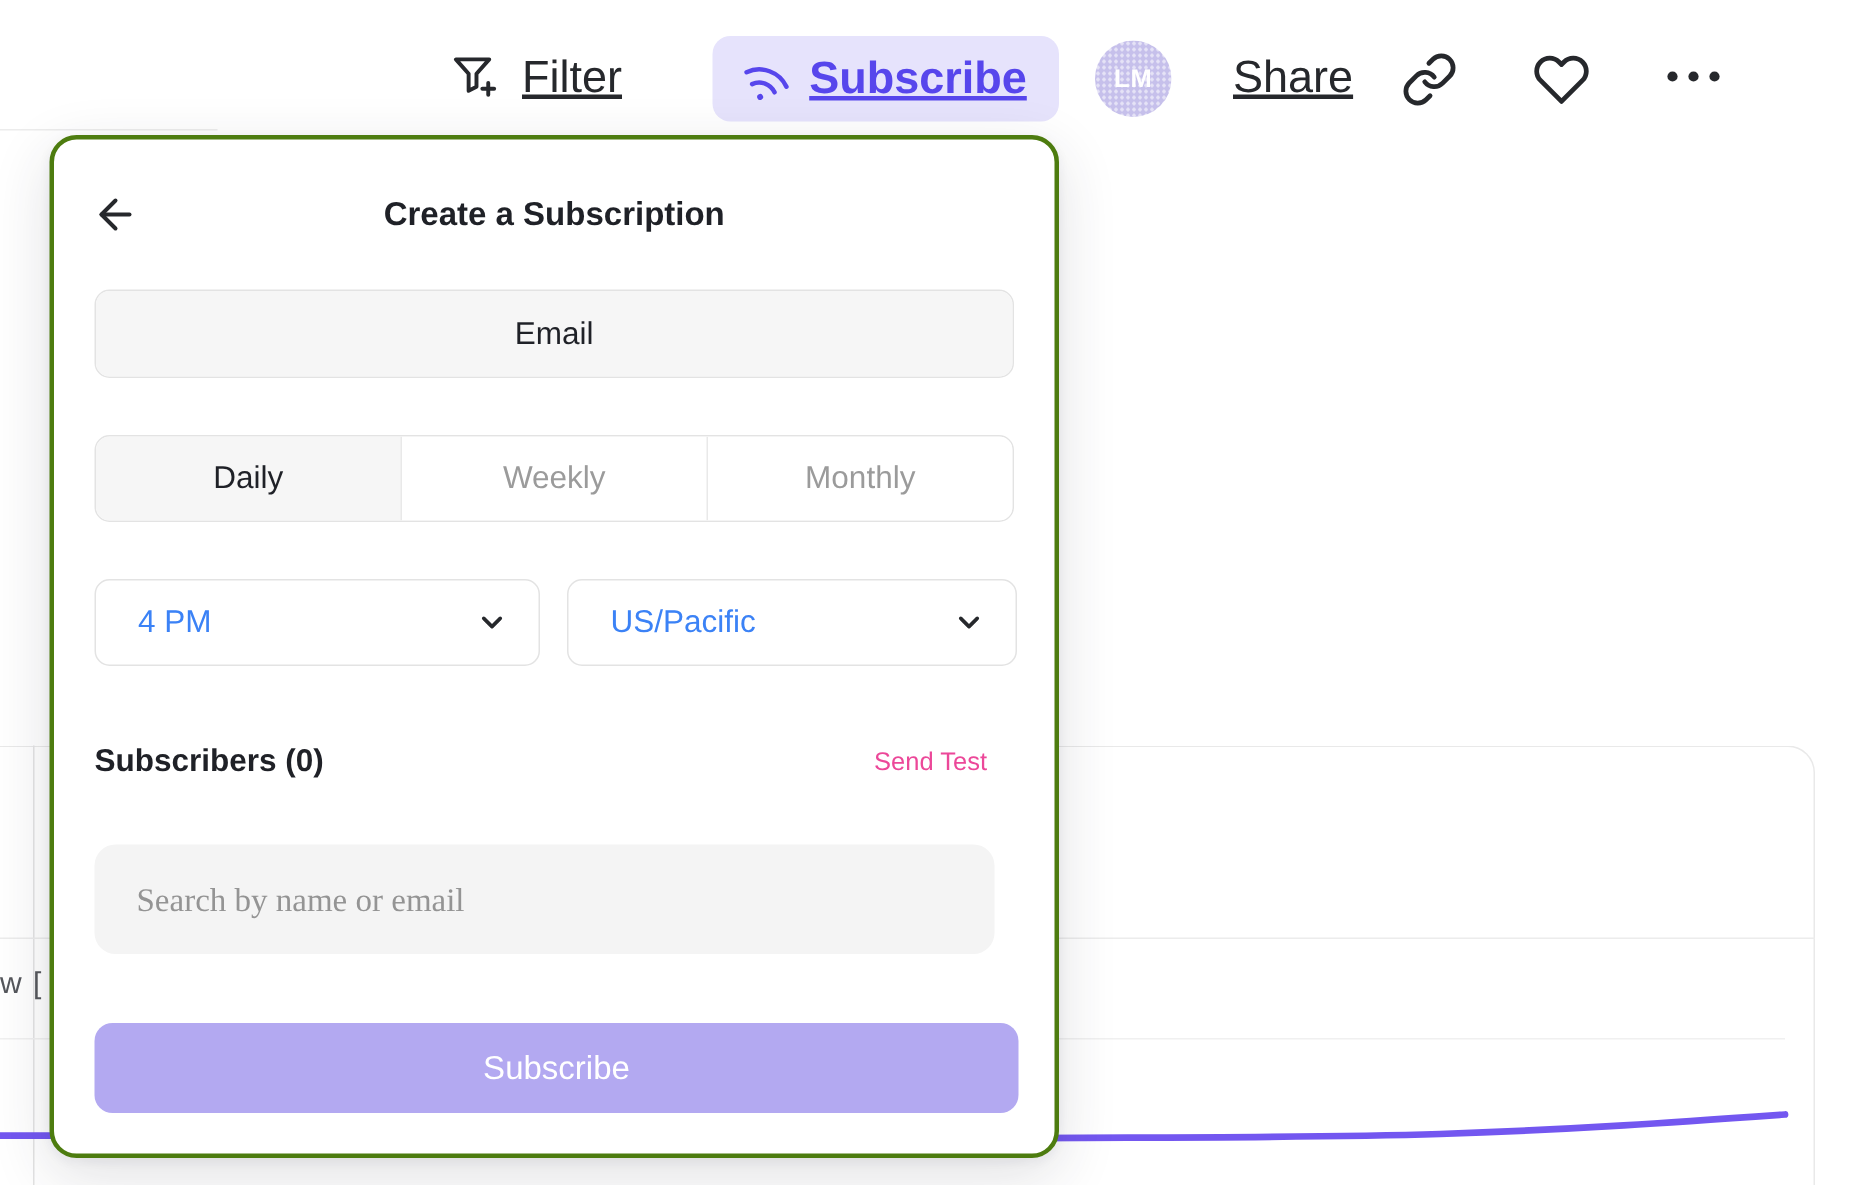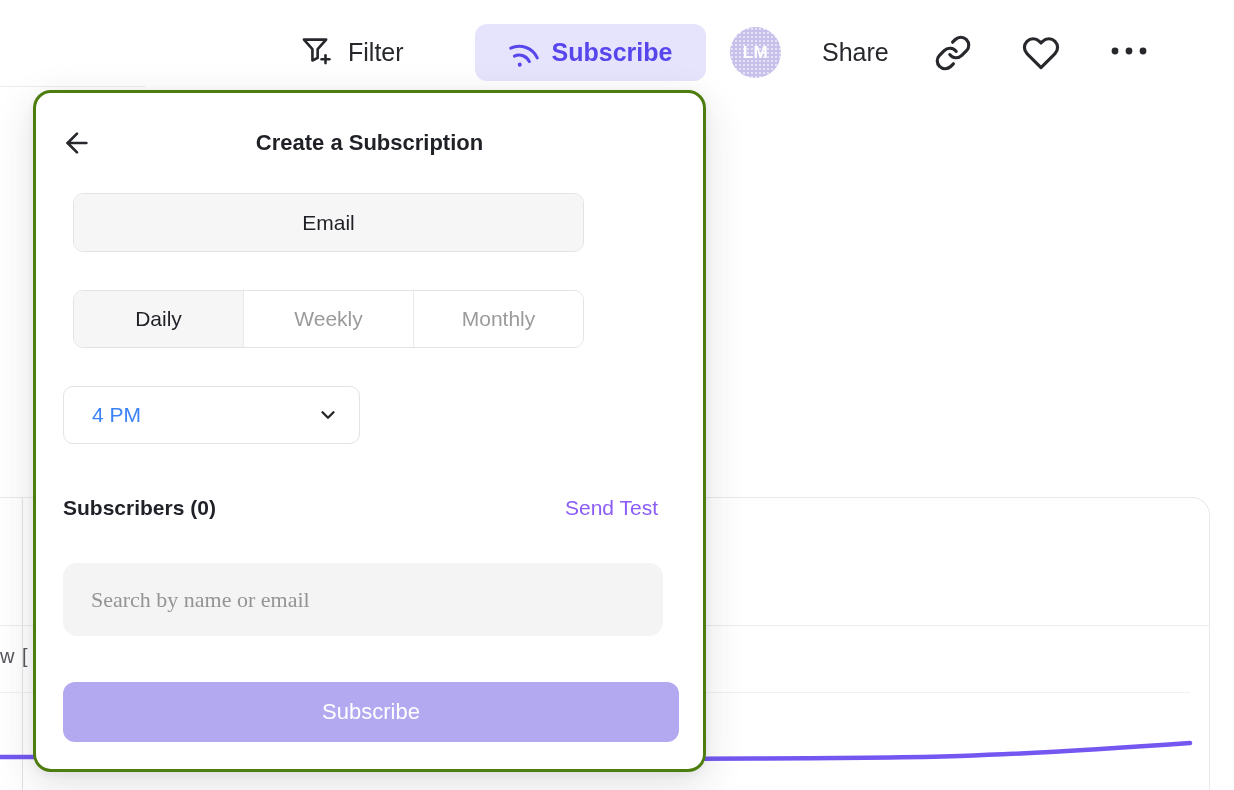--- a/index.html
+++ b/index.html
@@ -32,21 +32,21 @@
   .bg-fragment {
     position: absolute; left: 0; top: 645px; font-size: 20px; color: #55575c;
     letter-spacing: 1px;
   }
   .chart-line-svg { position: absolute; left: 0; top: 730px; }
 
   
   .toolbar { position: absolute; inset: 0 0 auto 0; height: 105px; z-index: 2; }
   .tb-item { position: absolute; display: flex; align-items: center; cursor: pointer; }
   .filter-btn { left: 300px; top: 30px; height: 44px; gap: 14px; }
-  .tb-label { font-size: 25px; font-weight: 500; color: #26282c; }
+  .tb-label { font-size: 30px; font-weight: 500; color: #26282c; text-decoration: underline; }
   .subscribe-pill {
     left: 475px; top: 24px; width: 231px; height: 57px;
     background: #e6e3fc; border-radius: 12px;
     display: flex; align-items: center; justify-content: center; gap: 13px;
   }
   .subscribe-pill .tb-label { color: #5746ec; font-weight: 600; }
   .rss-wrap { transform: rotate(-25deg); display: flex; }
   .avatar {
     left: 730px; top: 27px; width: 51px; height: 51px; border-radius: 50%;
     background-color: #c6c0eb;
@@ -72,21 +72,21 @@
     position: absolute; left: 0; top: 33px; width: 100%; height: 34px;
     display: flex; align-items: center; justify-content: center;
   }
   .back-btn {
     position: absolute; left: 25px; top: 1px; width: 34px; height: 32px;
     display: flex; align-items: center; cursor: pointer;
   }
   .modal-title { font-size: 22px; font-weight: 600; color: #1f2127; }
 
   .segmented {
-    position: absolute; left: 37px; width: 511px;
+    position: absolute; left: 27px; width: 613px;
     border: 1px solid #e3e3e3; border-radius: 10px;
     display: flex; overflow: hidden; background: #ffffff;
   }
   .seg-channel { top: 100px; height: 59px; }
   .seg-frequency { top: 197px; height: 58px; }
   .segment {
     flex: 1; display: flex; align-items: center; justify-content: center;
     font-size: 21px; color: #9b9b9b; cursor: pointer; background: #ffffff;
   }
   .segment:not(:last-child) { border-right: 1px solid #e9e9e9; }
@@ -100,21 +100,21 @@
   }
   .select-time { left: 27px; width: 297px; }
   .select-tz { left: 342px; width: 300px; }
   .select-value { font-size: 21px; font-weight: 500; color: #3b82f6; }
 
   .subscribers-row {
     position: absolute; left: 27px; top: 403px; width: 595px;
     display: flex; align-items: center; justify-content: space-between;
   }
   .subscribers-label { font-size: 21px; font-weight: 600; color: #1f2127; }
-  .send-test { font-size: 21px; color: #8b5cf6; cursor: pointer; }
+  .send-test { font-size: 17px; color: #ec4899; cursor: pointer; }
 
   .search-input {
     position: absolute; left: 27px; top: 470px; width: 600px; height: 73px;
     background: #f4f4f4; border: none; outline: none; border-radius: 14px;
     padding: 0 28px; font-size: 22px; color: #c2410c;
     font-family: Liberation Serif, serif;
   }
   .search-input::placeholder { color: #949494; opacity: 1; }
 
   .subscribe-submit {
@@ -226,20 +226,28 @@
 
   <div class="select select-time">
     <span class="select-value">4 PM</span>
     <span>
       <svg width="22" height="22" viewBox="0 0 24 24" fill="none" stroke="#26282c" stroke-width="2.6" stroke-linecap="round" stroke-linejoin="round">
         <polyline points="6 9 12 15 18 9"></polyline>
       </svg>
     </span>
   </div>
 
+  <div class="select select-tz">
+    <span class="select-value">US/Pacific</span>
+    <span>
+      <svg width="22" height="22" viewBox="0 0 24 24" fill="none" stroke="#26282c" stroke-width="2.6" stroke-linecap="round" stroke-linejoin="round">
+        <polyline points="6 9 12 15 18 9"></polyline>
+      </svg>
+    </span>
+  </div>
 
   <div class="subscribers-row">
     <span class="subscribers-label">Subscribers (0)</span>
     <span class="send-test">Send Test</span>
   </div>
 
   <input class="search-input" type="text" placeholder="Search by name or email" style="">
 
   <div class="subscribe-submit">Subscribe</div>
 

